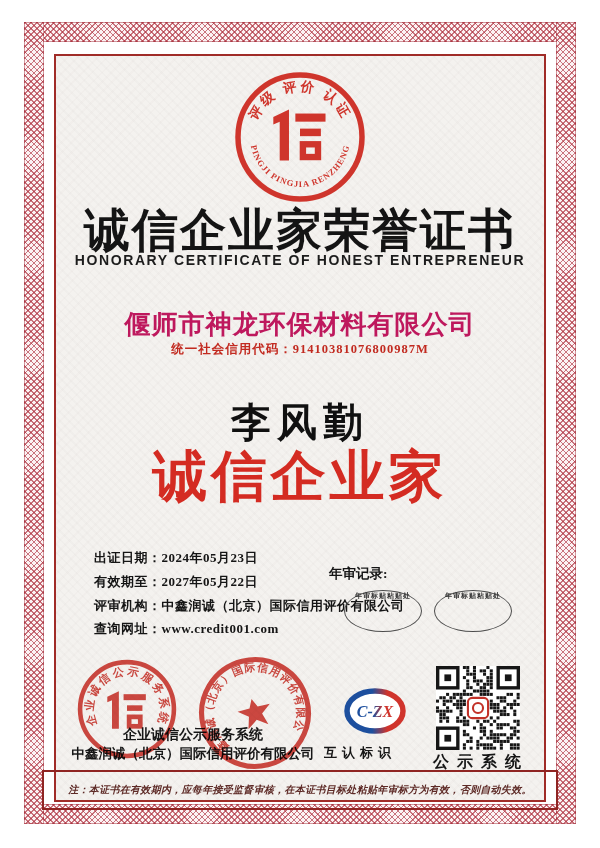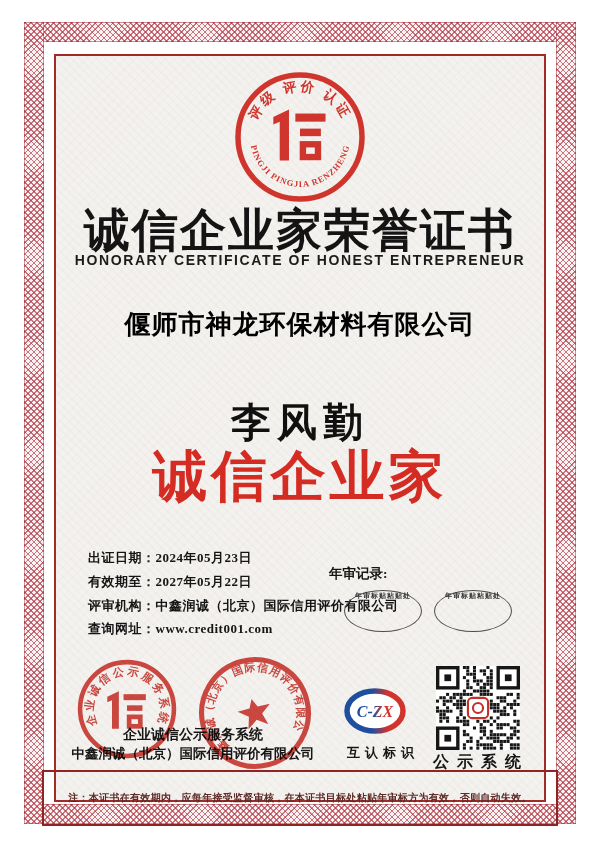--- a/index.html
+++ b/index.html
@@ -22,42 +22,42 @@
           repeating-linear-gradient(45deg, rgba(0,0,0,.015) 0 2px, transparent 2px 6px),
           repeating-linear-gradient(-45deg, rgba(120,60,60,.02) 0 2px, transparent 2px 7px);}
   .abs{position:absolute;}
   .center{left:0;right:0;text-align:center;}
   svg{font-family:inherit;display:block;}
   
   .title-cn{top:200px;font-size:46px;font-weight:900;color:#141414;letter-spacing:2px;}
   .title-en{top:252px;font-size:14px;font-weight:bold;color:#1c1c1c;letter-spacing:1.6px;
             font-family:"Liberation Sans","DejaVu Sans",sans-serif;}
   .credit-line{top:279px;right:62px;font-size:13px;font-weight:bold;color:#c22a20;letter-spacing:1px;}
-  .company-name{top:307px;font-size:26px;font-weight:900;color:#000000;letter-spacing:1px;}
+  .company-name{top:307px;font-size:26px;font-weight:900;color:#be185d;letter-spacing:1px;}
   .uscc-line{top:341px;font-size:12.5px;font-weight:bold;color:#c22a20;letter-spacing:1px;}
   .person-name{top:395px;font-size:40px;font-weight:900;color:#101010;letter-spacing:6px;}
   .honor-title{top:440px;font-size:55px;font-weight:900;color:#d42b22;letter-spacing:4px;}
-  .info-block{left:88px;top:549px;}
+  .info-block{left:94px;top:549px;}
   .info-block p{margin:0 0 5.8px 0;font-size:13px;font-weight:bold;color:#151515;letter-spacing:.5px;}
   .annual-label{left:329px;top:565px;font-size:13.5px;font-weight:bold;color:#151515;}
   .sticker{width:76px;height:40px;border:1.5px solid #4c4c4c;border-radius:50%;
            display:flex;justify-content:center;}
   .sticker span{font-size:7px;color:#333;letter-spacing:1px;font-weight:bold;}
   .sticker.s1{left:344px;top:590px;} .sticker.s2{left:434px;top:590px;}
   .issuer-line1{top:726px;left:56px;width:274px;text-align:center;font-size:14px;font-weight:bold;color:#161616;z-index:1;}
   .issuer-line2{top:745px;left:46px;width:294px;text-align:center;font-size:13.5px;font-weight:bold;color:#161616;z-index:1;}
   .seal{opacity:.89;z-index:2;mix-blend-mode:multiply;}
   .seal-left{left:76px;top:658px;}
   .seal-right{left:197px;top:655px;transform:rotate(-14deg);}
   .czx-logo{left:343px;top:686px;}
-  .mutual-label{left:323px;top:744px;width:120px;text-align:center;font-size:13px;font-weight:bold;color:#161616;letter-spacing:5px;}
+  .mutual-label{left:300px;top:744px;width:120px;text-align:center;font-size:13px;font-weight:bold;color:#161616;letter-spacing:5px;}
   .qr-box{left:436px;top:666px;width:84px;height:84px;background:#fff;}
   .public-label{left:418px;top:752px;width:120px;text-align:center;font-size:16px;font-weight:bold;color:#161616;letter-spacing:2px;}
   .footer-box{left:42px;top:770px;width:512px;border:2px solid #8f2422;}
-  .footer-box p{margin:16px;font-size:10px;line-height:20px;font-weight:bold;color:#5d2a26;text-align:center;letter-spacing:.3px;}
+  .footer-box p{margin:8px;font-size:10px;line-height:20px;font-weight:bold;color:#5d2a26;text-align:center;letter-spacing:.3px;font-style:italic;}
 </style>
 </head>
 <body>
 
 <div class="stage">
 
   <div class="band top"></div>
   <div class="band bottom"></div>
   <div class="band left"></div>
   <div class="band right"></div>
@@ -90,20 +90,21 @@
     <text font-size="8.5" font-weight="bold" fill="#cf352c" letter-spacing="1">
       <textPath href="#arcBot" startOffset="50%" text-anchor="middle">PINGJI PINGJIA RENZHENG</textPath>
     </text>
     <use href="#xinlogo" x="38" y="36" width="58" height="58"></use>
   </svg>
 
   <div class="abs center title-cn">诚信企业家荣誉证书</div>
   <div class="abs center title-en">HONORARY CERTIFICATE OF HONEST ENTREPRENEUR</div>
 
   <div class="abs center company-name">偃师市神龙环保材料有限公司</div>
+  <div class="abs center uscc-line"><span>统一社会信用代码：</span><span>91410381076800987M</span></div>
 
   <div class="abs center person-name">李风勤</div>
   <div class="abs center honor-title">诚信企业家</div>
 
   <div class="abs info-block">
     <p><span>出证日期：</span><span>2024年05月23日</span></p>
     <p><span>有效期至：</span><span>2027年05月22日</span></p>
     <p><span>评审机构：</span><span>中鑫润诚（北京）国际信用评价有限公司</span></p>
     <p><span>查询网址：</span><span>www.credit001.com</span></p>
   </div>

